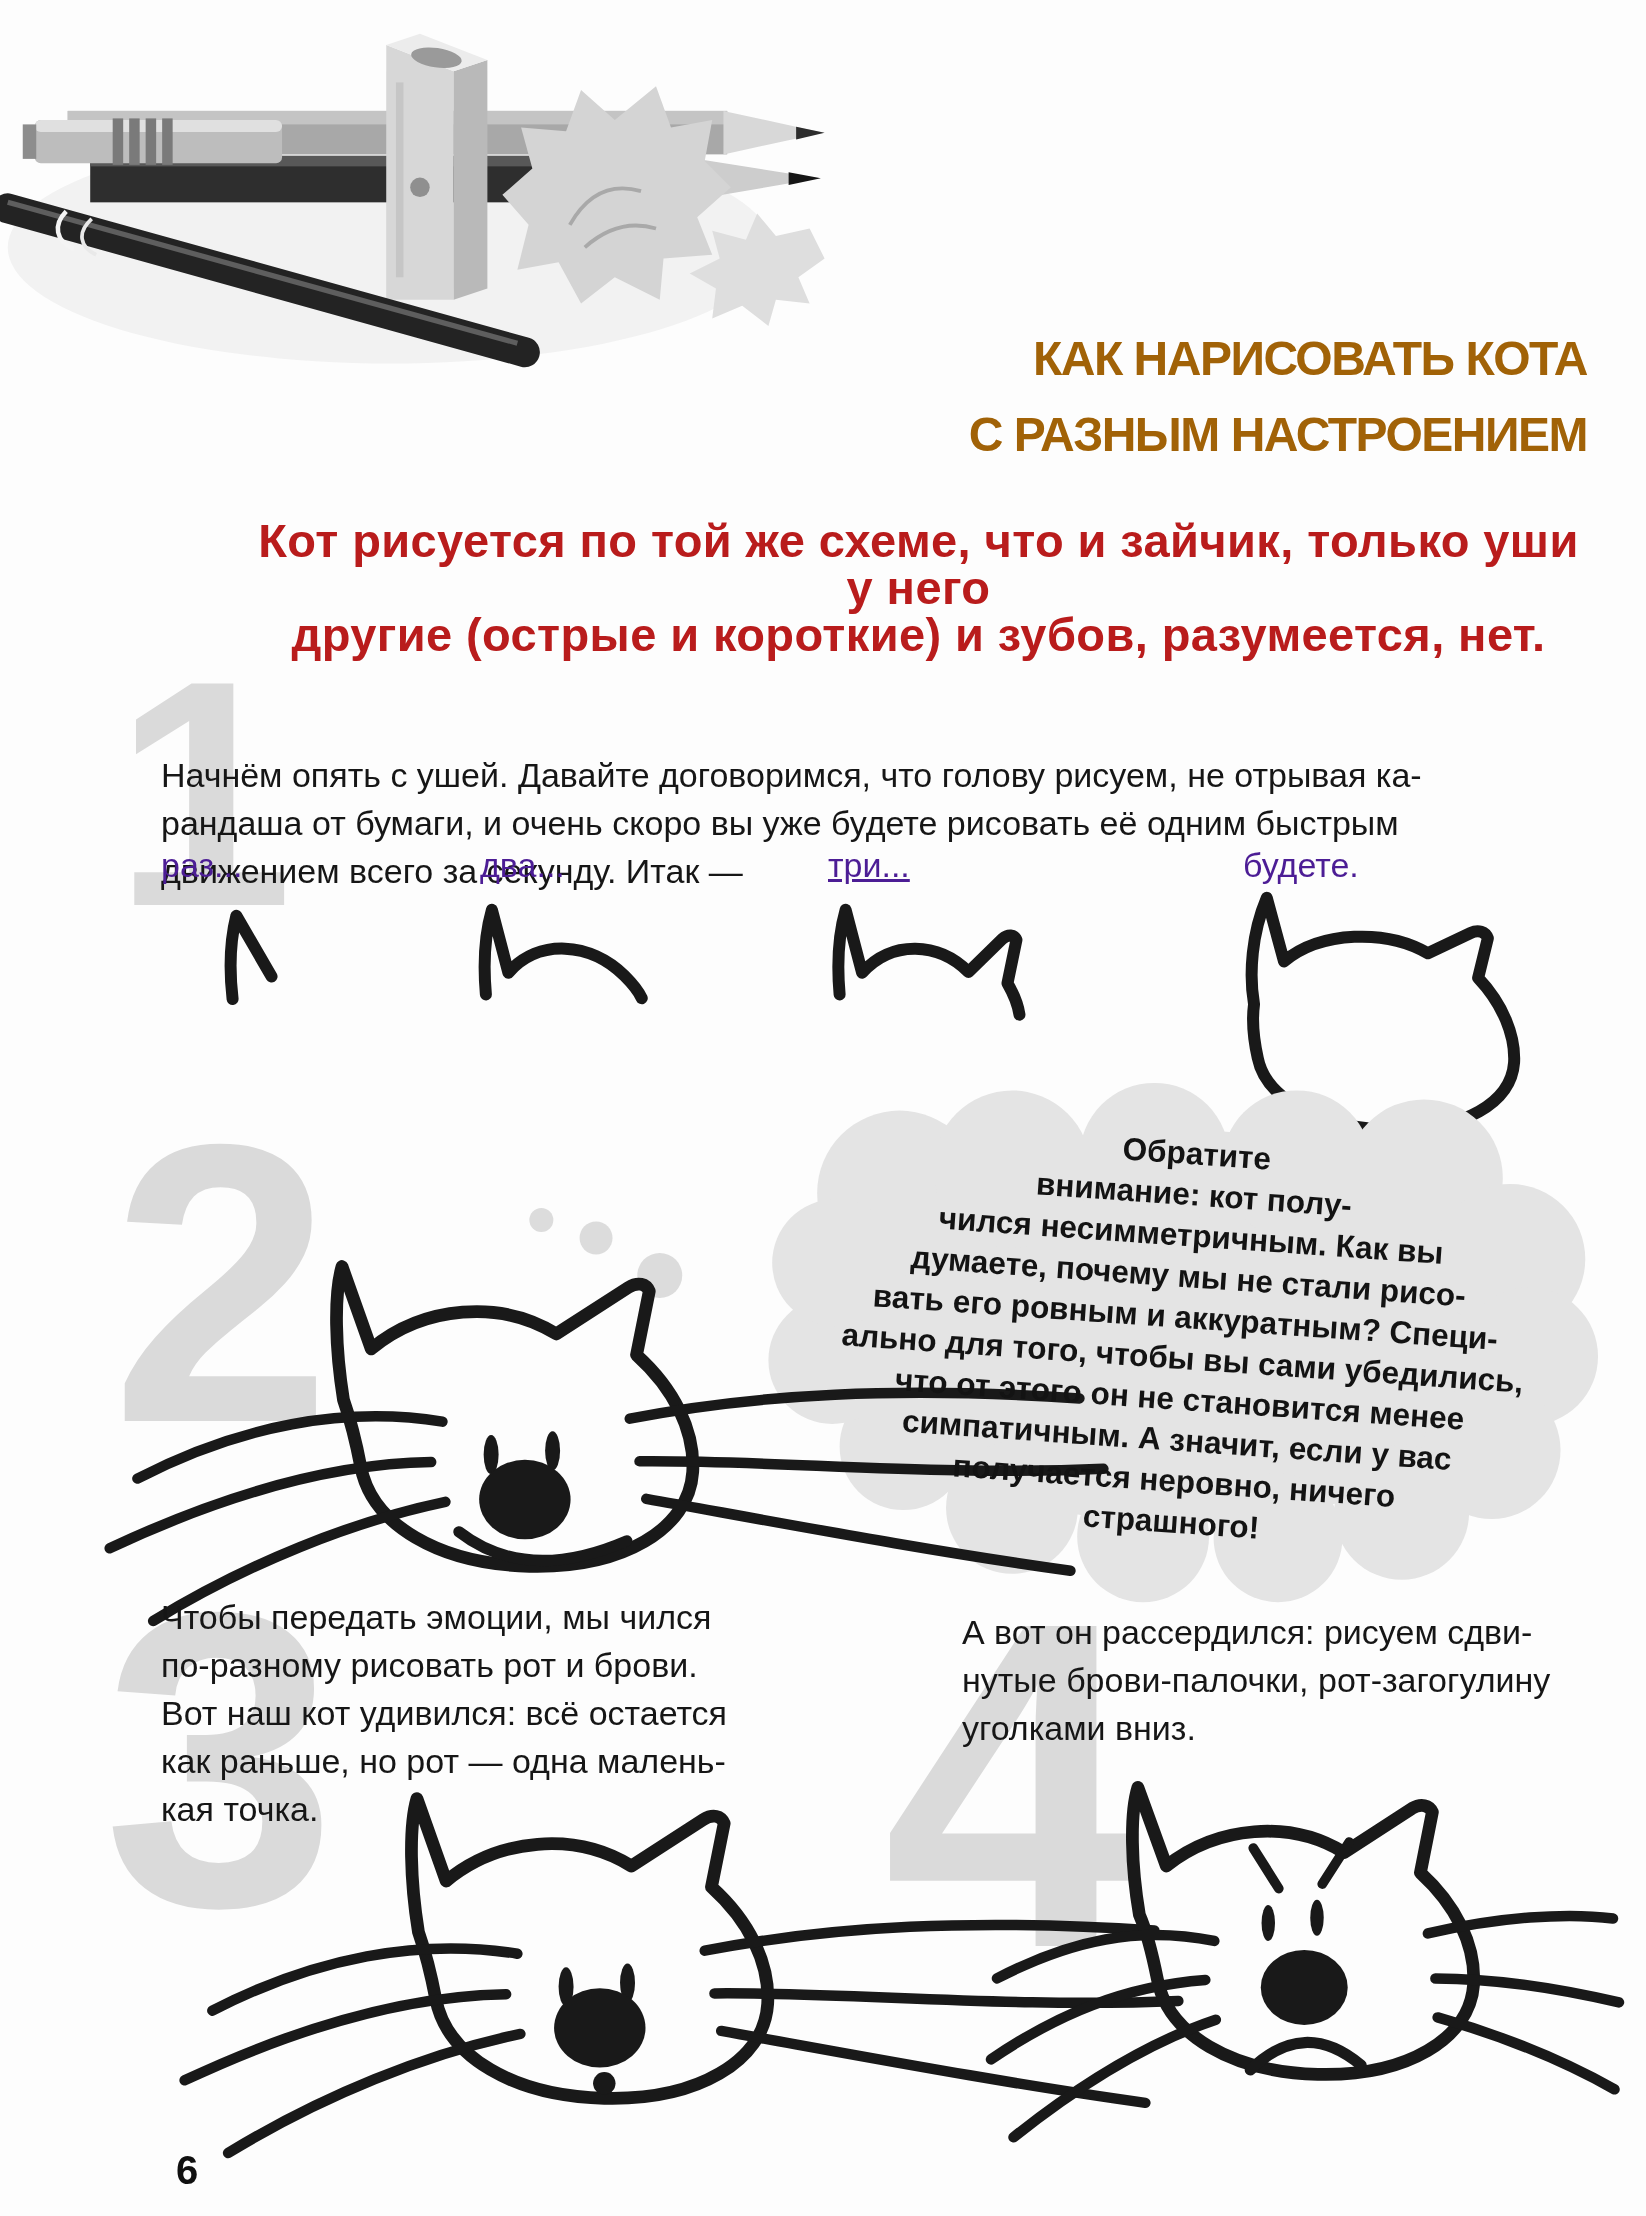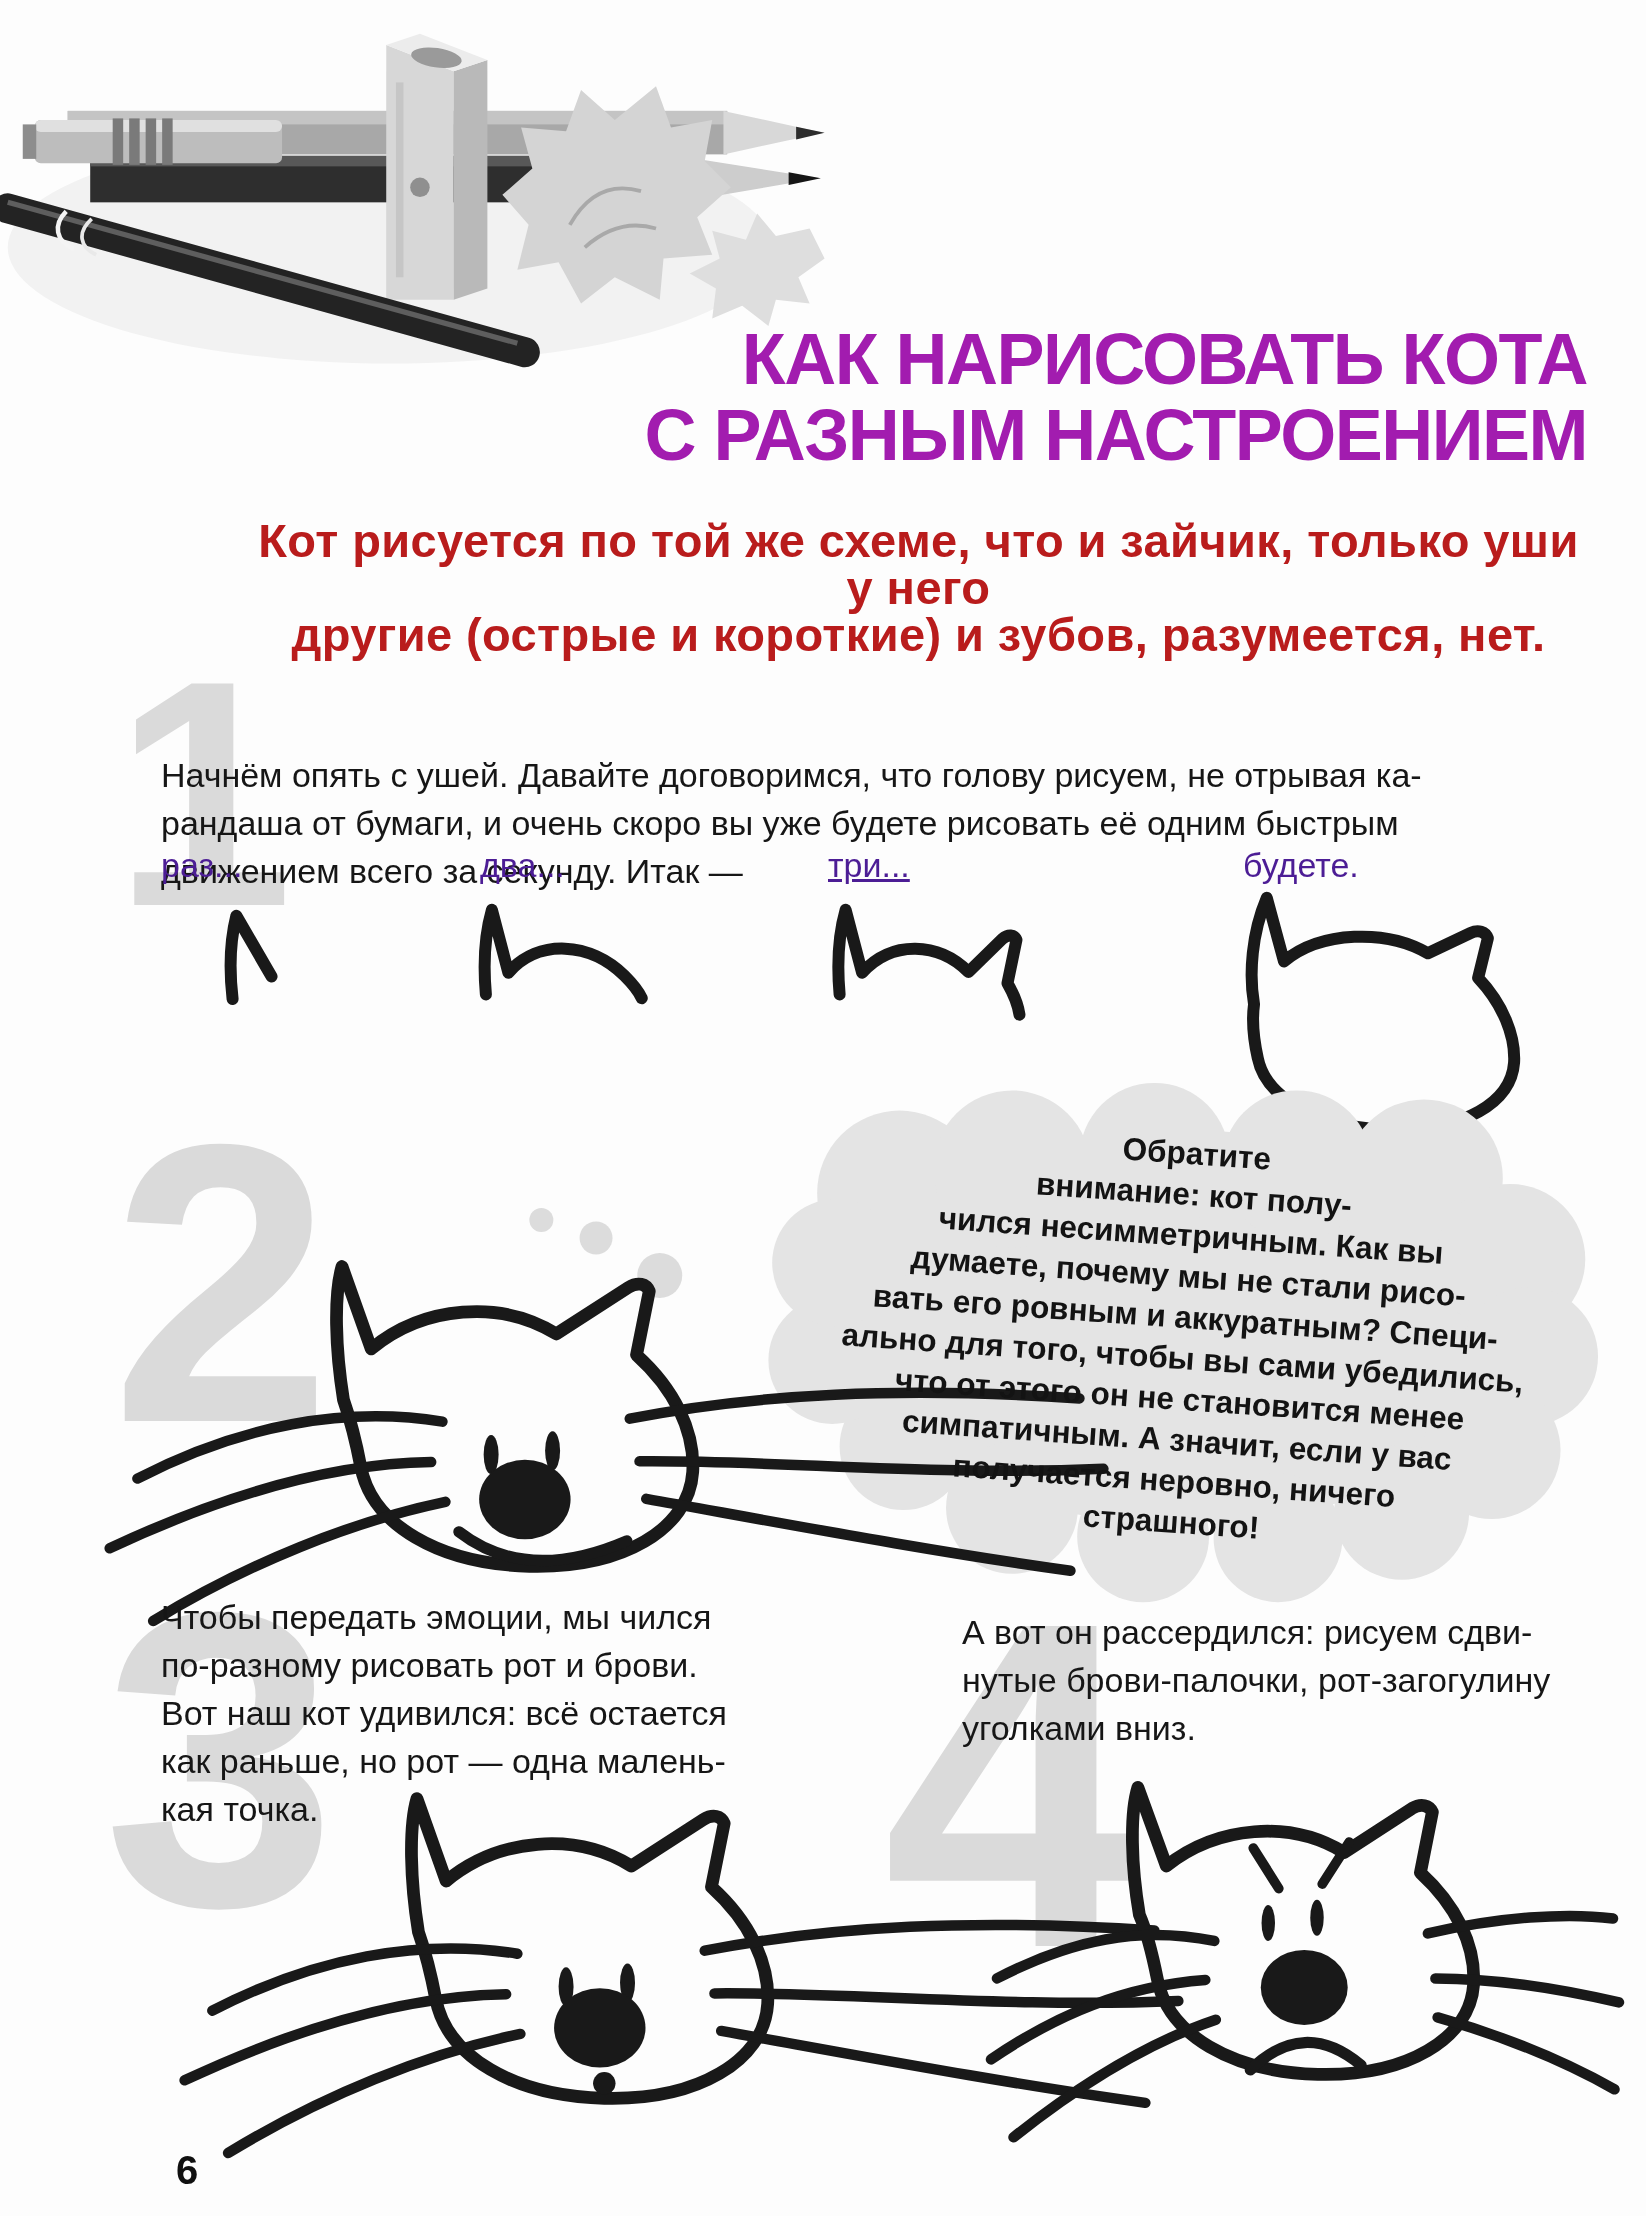--- a/index.html
+++ b/index.html
@@ -7,21 +7,21 @@
     position:relative;width:1647px;height:2216px;overflow:hidden;
     background:#fdfdfd;color:#141414;
     font-family:"Liberation Sans",sans-serif;
   }
   .txt{position:absolute;z-index:2;white-space:pre-line;}
   .wm{position:absolute;z-index:0;color:#dadada;font-weight:700;line-height:1;}
   #page-svg{position:absolute;left:0;top:0;z-index:1;}
 
   .title{
     right:60px;top:321px;text-align:right;
-    font-size:72px;line-height:76px;font-weight:700;letter-spacing:-1.5px;color:#a21caf;
+    font-size:48px;line-height:76px;font-weight:700;letter-spacing:-1.5px;color:#a16207;
   }
   .subtitle{
     left:255px;top:517px;width:1327px;text-align:center;
     font-size:47px;line-height:47px;font-weight:700;letter-spacing:0.4px;color:#b91c1c;
   }
   .body-txt{font-size:34px;line-height:48px;color:#161616;}
   .step1-txt{left:161px;top:714px;width:1394px;margin-top:37px;}
   .step2-txt{left:163px;top:1138px;width:675px;}
   .step3-txt{left:161px;top:1593px;width:757px;}
   .step4-txt{left:962px;top:1608px;width:697px;}

